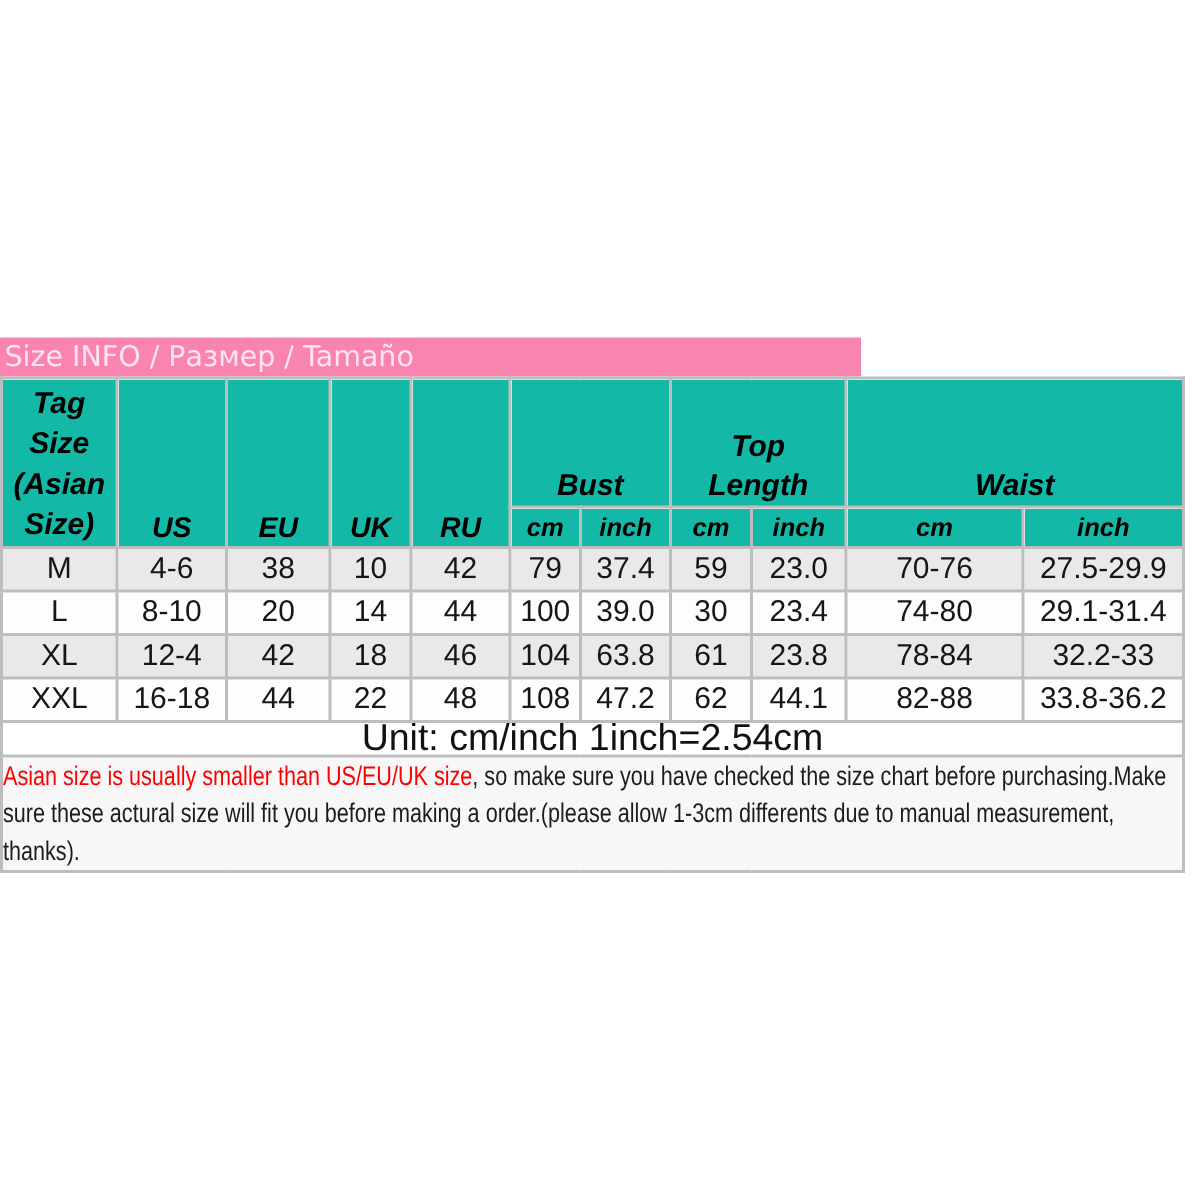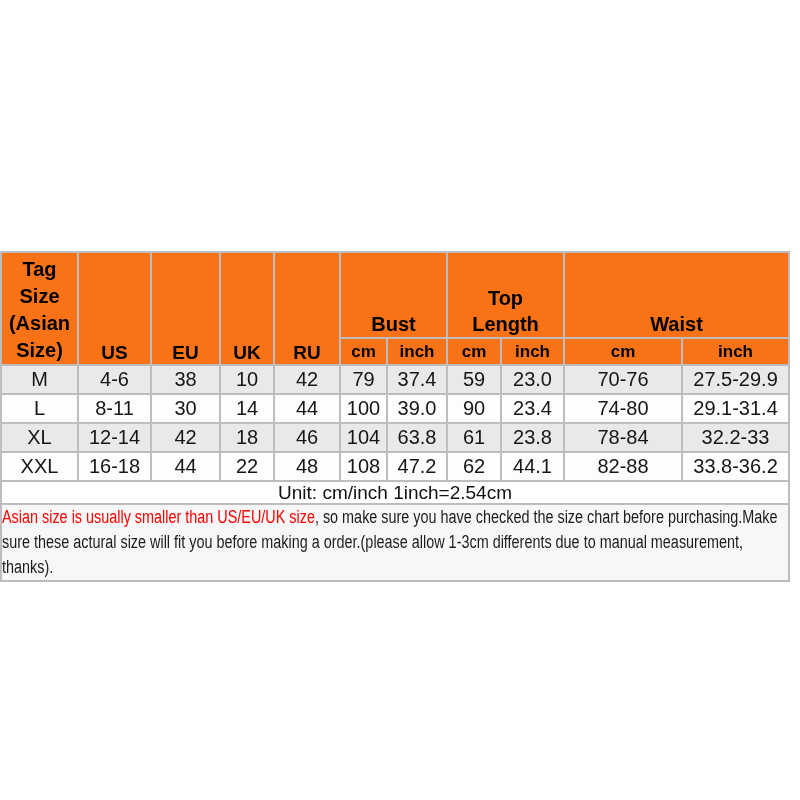--- a/index.html
+++ b/index.html
@@ -49,23 +49,24 @@
     text-align: center;
     overflow: hidden;
   }
   tr.hdr-row-1 { height: 86px; }
   tr.hdr-row-2 { height: 27px; margin-left: 20px; }
   tr.data-row  { height: 29px; }
   tr.unit-row  { height: 22px; }
   tr.note-row  { height: 74px; margin-left: 20px; }
 
   th.hdr {
-    background: #f97316;
+    background: #14b8a6;
     color: #000000;
     font-weight: bold;
+    font-style: italic;
   }
   th.tag-hdr {
     font-size: 20px;
     line-height: 27px;
     vertical-align: bottom;
     padding-bottom: 1px;
   }
   th.sys-hdr {
     font-size: 19px;
     vertical-align: bottom;
@@ -89,21 +90,21 @@
     font-size: 20px;
     color: #161616;
     vertical-align: middle;
   }
   tr.row-gray td { background: #e9e9e9; }
   tr.row-white td { background: #fdfdfd; }
 
   td.unit-cell {
     background: #ffffff;
     text-align: left;
-    font-size: 19px;
+    font-size: 25px;
     line-height: 21px;
     color: #111111;
     padding-left: 2px;
     vertical-align: middle;
   }
   td.note-cell {
     background: #f7f7f7;
     text-align: left;
     vertical-align: top;
     padding: 2px 0 0 2px;
@@ -121,20 +122,23 @@
     color: #1c1c1c;
     text-align: left;
   }
   .note-red { color: #fe0000; }
 </style>
 </head>
 <body>
 
 <div class="stage">
 
+  <div class="banner">
+    <span>Size INFO / Размер / Tamaño</span>
+  </div>
 
   <table class="size-table">
     <colgroup>
       <col style="width:77px">
         <col style="width:73px">
         <col style="width:69px">
       <col style="width:54px">
         <col style="width:66px">
         <col style="width:47px">
       <col style="width:60px">
@@ -171,34 +175,34 @@
         <td class="cell">42</td>
         <td class="cell">79</td>
         <td class="cell">37.4</td>
         <td class="cell">59</td>
         <td class="cell">23.0</td>
         <td class="cell">70-76</td>
         <td class="cell">27.5-29.9</td>
       </tr>
       <tr class="data-row row-white">
         <td class="cell">L</td>
-        <td class="cell">8-11</td>
-        <td class="cell">30</td>
+        <td class="cell">8-10</td>
+        <td class="cell">20</td>
         <td class="cell">14</td>
         <td class="cell">44</td>
         <td class="cell">100</td>
         <td class="cell">39.0</td>
-        <td class="cell">90</td>
+        <td class="cell">30</td>
         <td class="cell">23.4</td>
         <td class="cell">74-80</td>
         <td class="cell">29.1-31.4</td>
       </tr>
       <tr class="data-row row-gray">
         <td class="cell">XL</td>
-        <td class="cell">12-14</td>
+        <td class="cell">12-4</td>
         <td class="cell">42</td>
         <td class="cell">18</td>
         <td class="cell">46</td>
         <td class="cell">104</td>
         <td class="cell">63.8</td>
         <td class="cell">61</td>
         <td class="cell">23.8</td>
         <td class="cell">78-84</td>
         <td class="cell">32.2-33</td>
       </tr>

